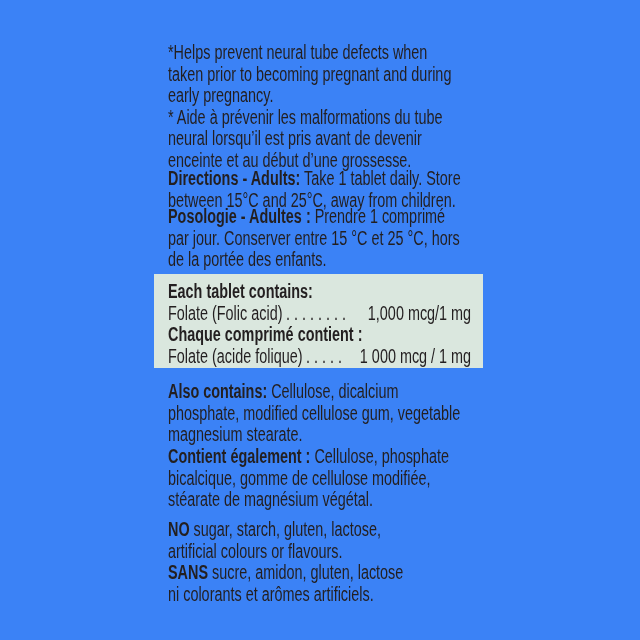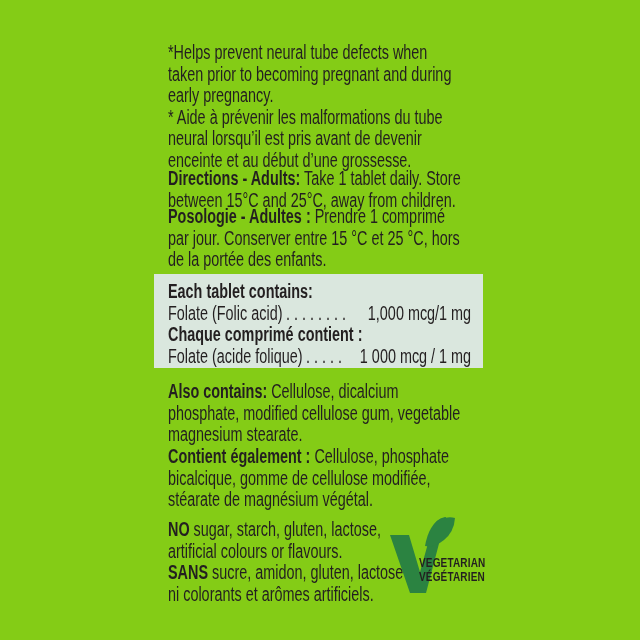--- a/index.html
+++ b/index.html
@@ -4,21 +4,21 @@
 <style>
   html,body{margin:0;padding:0;}
   body{
     width:640px;height:640px;
     background:#ffffff;
     font-family:"Liberation Sans", sans-serif;
     color:#231f20;
     position:relative;
     overflow:hidden;
   }
-  .label-panel{position:absolute;left:0;top:0;width:640px;height:640px;background:#84cc16;}
+  .label-panel{position:absolute;left:0;top:0;width:640px;height:640px;background:#3b82f6;}
   
   .facts-box{
     position:absolute;left:154px;top:274px;width:329px;height:94px;
     background:#dae7de;
   }
   
   .condensed{
     position:absolute;left:168px;top:0;width:440px;height:640px;
     transform:scaleX(0.72);
     transform-origin:0 0;
@@ -106,24 +106,14 @@
 
     <div class="para p-freeof">
       <div><span class="b">NO</span><span> sugar, starch, gluten, lactose,</span></div>
       <div>artificial colours or flavours.</div>
       <div><span class="b">SANS</span><span> sucre, amidon, gluten, lactose</span></div>
       <div>ni colorants et arômes artificiels.</div>
     </div>
 
   </div>
 
-  <div class="veg-logo">
-    <svg width="68" height="78" viewBox="0 0 68 78" aria-hidden="true">
-      <path d="M1,19 L20,19 L31,56 L43,13 Q46,3 56,1 L57,1 L37,77 L21,77 Z" fill="#2b8341"></path>
-      <path d="M36,30 Q40,8 52,3 Q60,0 66,2 Q65,16 55,24 Q45,32 36,30 Z" fill="#2b8341"></path>
-    </svg>
-    <div class="veg-words">
-      <div>VEGETARIAN</div>
-      <div>VÉGÉTARIEN</div>
-    </div>
-  </div>
 
 </div>
 
 </body></html>

